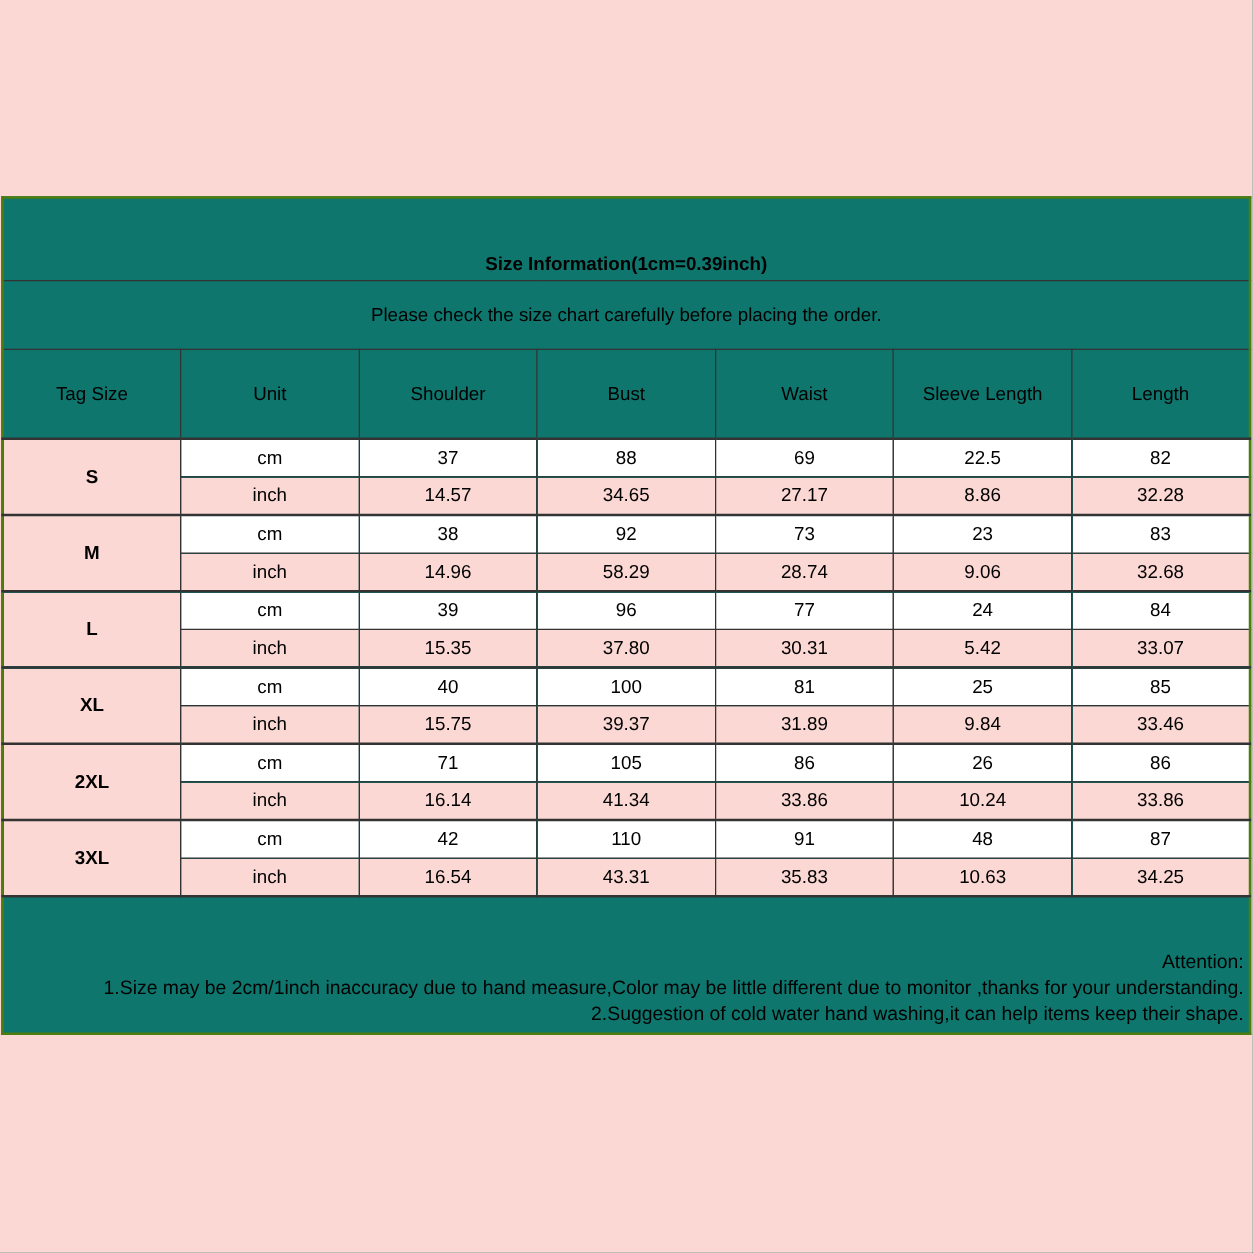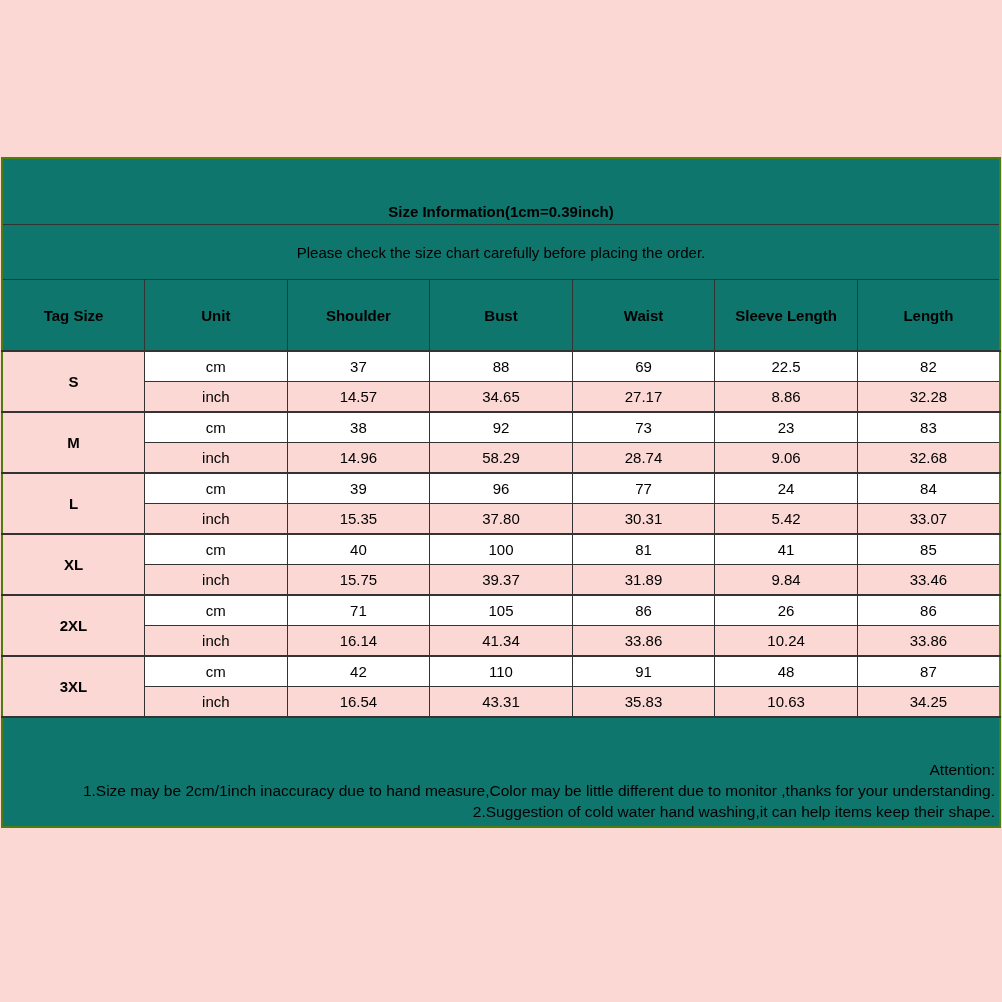--- a/index.html
+++ b/index.html
@@ -42,21 +42,21 @@
     vertical-align: bottom;
     padding-bottom: 4px;
     font-weight: bold;
   }
   tr.subtitle-row td {
     height: 54px;
     font-weight: normal;
   }
   tr.header-row th {
     height: 70px;
-    font-weight: bold;
+    font-weight: normal;
     border-bottom-width: 2px;
   }
   tbody.size-body td { height: 29px; }
   td.tag-cell { font-weight: bold; background: #fbd8d4; }
   td.cm-row { background: #ffffff; }
   td.inch-row { background: #fbd8d4; }
   tr.group-start td { border-top-width: 2px; margin-top: 45px; }
   tr.attention-row td {
     height: 104px;
     vertical-align: bottom;
@@ -151,21 +151,21 @@
           <td class="inch-row">30.31</td>
           <td class="inch-row">5.42</td>
           <td class="inch-row">33.07</td>
         </tr>
         <tr class="group-start">
           <td class="tag-cell" rowspan="2">XL</td>
           <td class="cm-row">cm</td>
           <td class="cm-row">40</td>
           <td class="cm-row">100</td>
           <td class="cm-row">81</td>
-          <td class="cm-row">41</td>
+          <td class="cm-row">25</td>
           <td class="cm-row">85</td>
         </tr>
         <tr>
           <td class="inch-row">inch</td>
           <td class="inch-row">15.75</td>
           <td class="inch-row">39.37</td>
           <td class="inch-row">31.89</td>
           <td class="inch-row">9.84</td>
           <td class="inch-row">33.46</td>
         </tr>

